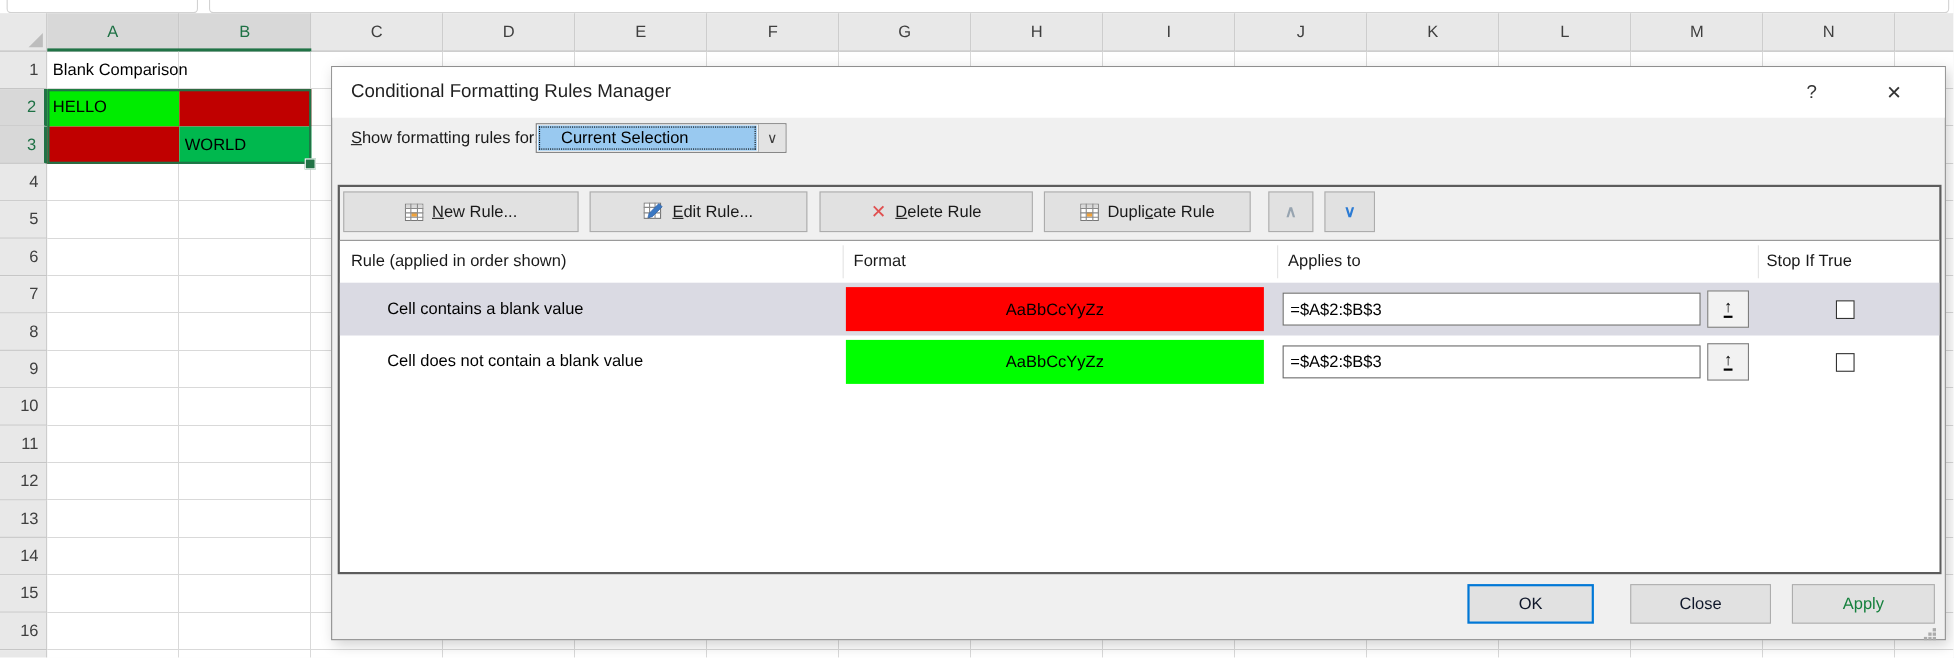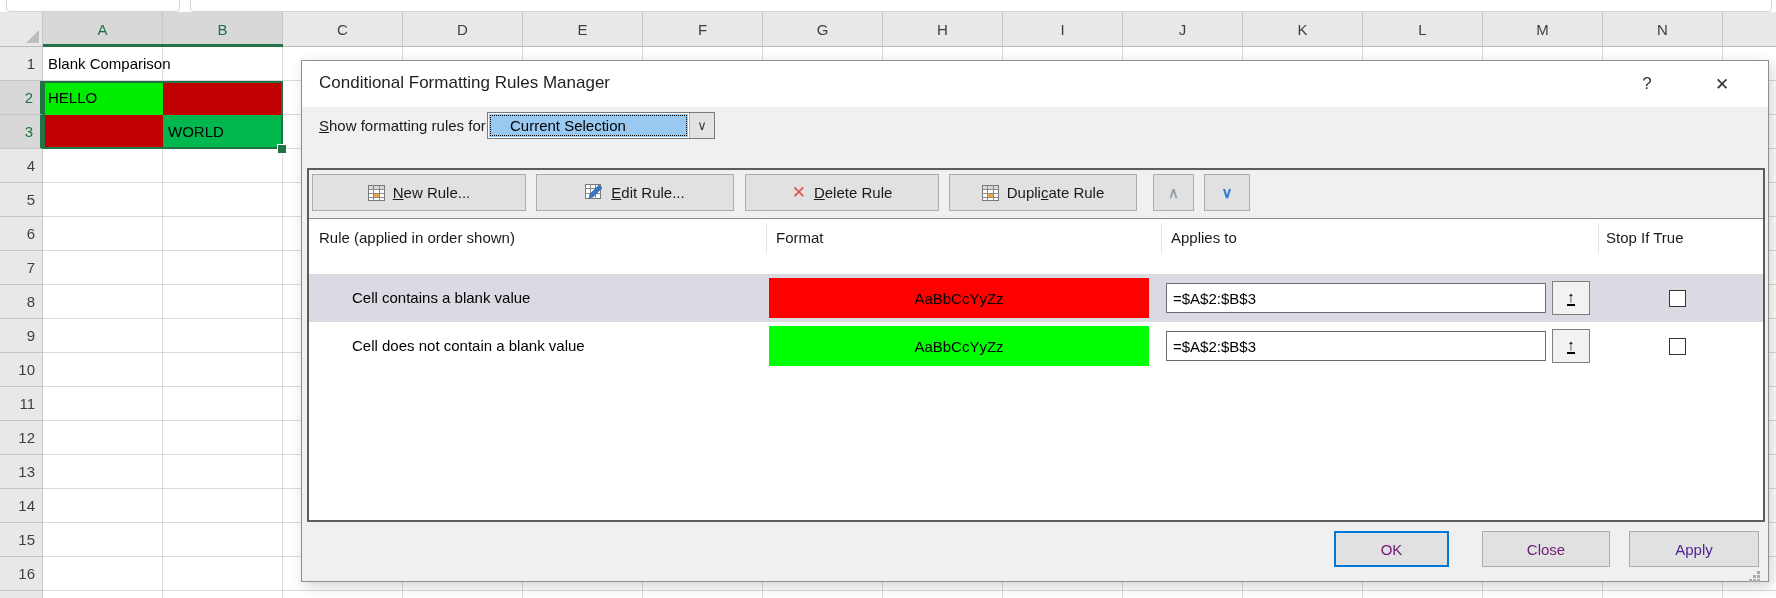--- a/index.html
+++ b/index.html
@@ -52,37 +52,37 @@
   .container{position:absolute;left:5px;top:107px;width:1458px;height:354px;background:#f0f0f0;
          border:2px solid #5c5c5c;box-sizing:border-box;}
   .tbtn{position:absolute;top:4px;height:37px;background:#e1e1e1;border:1px solid #acacac;
         box-sizing:border-box;display:flex;align-items:center;justify-content:center;gap:8px;
         font-size:15px;color:#1a1a1a;}
   .xglyph{font-size:17px;line-height:1;}
   .chev{font-size:15px;font-weight:bold;line-height:1;}
   .list{position:absolute;left:0;top:48px;right:0;bottom:0;background:#fff;border-top:1px solid #909090;padding-left:37px;}
   .lh{position:absolute;top:0;height:38px;line-height:38px;font-size:15px;color:#1a1a1a;}
   .vsep{position:absolute;top:4px;height:30px;width:1px;background:#e3e3e3;}
-  .lrow{position:absolute;left:0;right:0;height:48px;margin-top:17px;}
+  .lrow{position:absolute;left:0;right:0;height:48px;}
   .rule-text{position:absolute;left:43px;top:0;height:48px;line-height:48px;font-size:15px;color:#000;}
   .swatch{position:absolute;left:460px;top:4px;width:380px;height:40px;display:flex;align-items:center;
           justify-content:center;font-size:15px;color:#000;text-align:right;}
   .ainput{position:absolute;left:857px;top:9px;width:380px;height:30px;background:#fff;
           border:1px solid #6b6b6b;box-sizing:border-box;display:flex;align-items:center;
           padding-left:6px;font-size:15px;color:#000;}
   .rangebtn{position:absolute;left:1243px;top:7px;width:38px;height:34px;background:#f2f2f2;
           border:1px solid #7e7e7e;box-sizing:border-box;display:flex;align-items:center;justify-content:center;}
   .rangebtn span{font-weight:bold;font-size:15px;line-height:14px;border-bottom:2px solid #000;color:#000;}
   .cb{position:absolute;left:1360px;top:16px;width:17px;height:17px;background:#fff;
       border:1px solid #333;box-sizing:border-box;}
   .fbtn{position:absolute;top:470px;height:36px;background:#e1e1e1;border:1px solid #adadad;
         box-sizing:border-box;display:flex;align-items:center;justify-content:center;
-        font-size:15px;color:#701a75;}
+        font-size:15px;color:#0f172a;}
   .fbtn.ok{border:2px solid #0078D7;}
-  .fbtn.disabled{color:#4c1d95;}
+  .fbtn.disabled{color:#15803d;}
   .grip{position:absolute;right:8px;bottom:7px;width:3px;height:3px;background:#ababab;
         box-shadow:-8px 8px #ababab,-4px 4px #ababab,-4px 8px #ababab,0 4px #ababab,0 8px #ababab;}
 </style>
 </head>
 <body>
 
 <div class="stage">
 
   <div class="abs fstrip">
     <div class="fbox" style="left:6px;width:172px;"></div>

